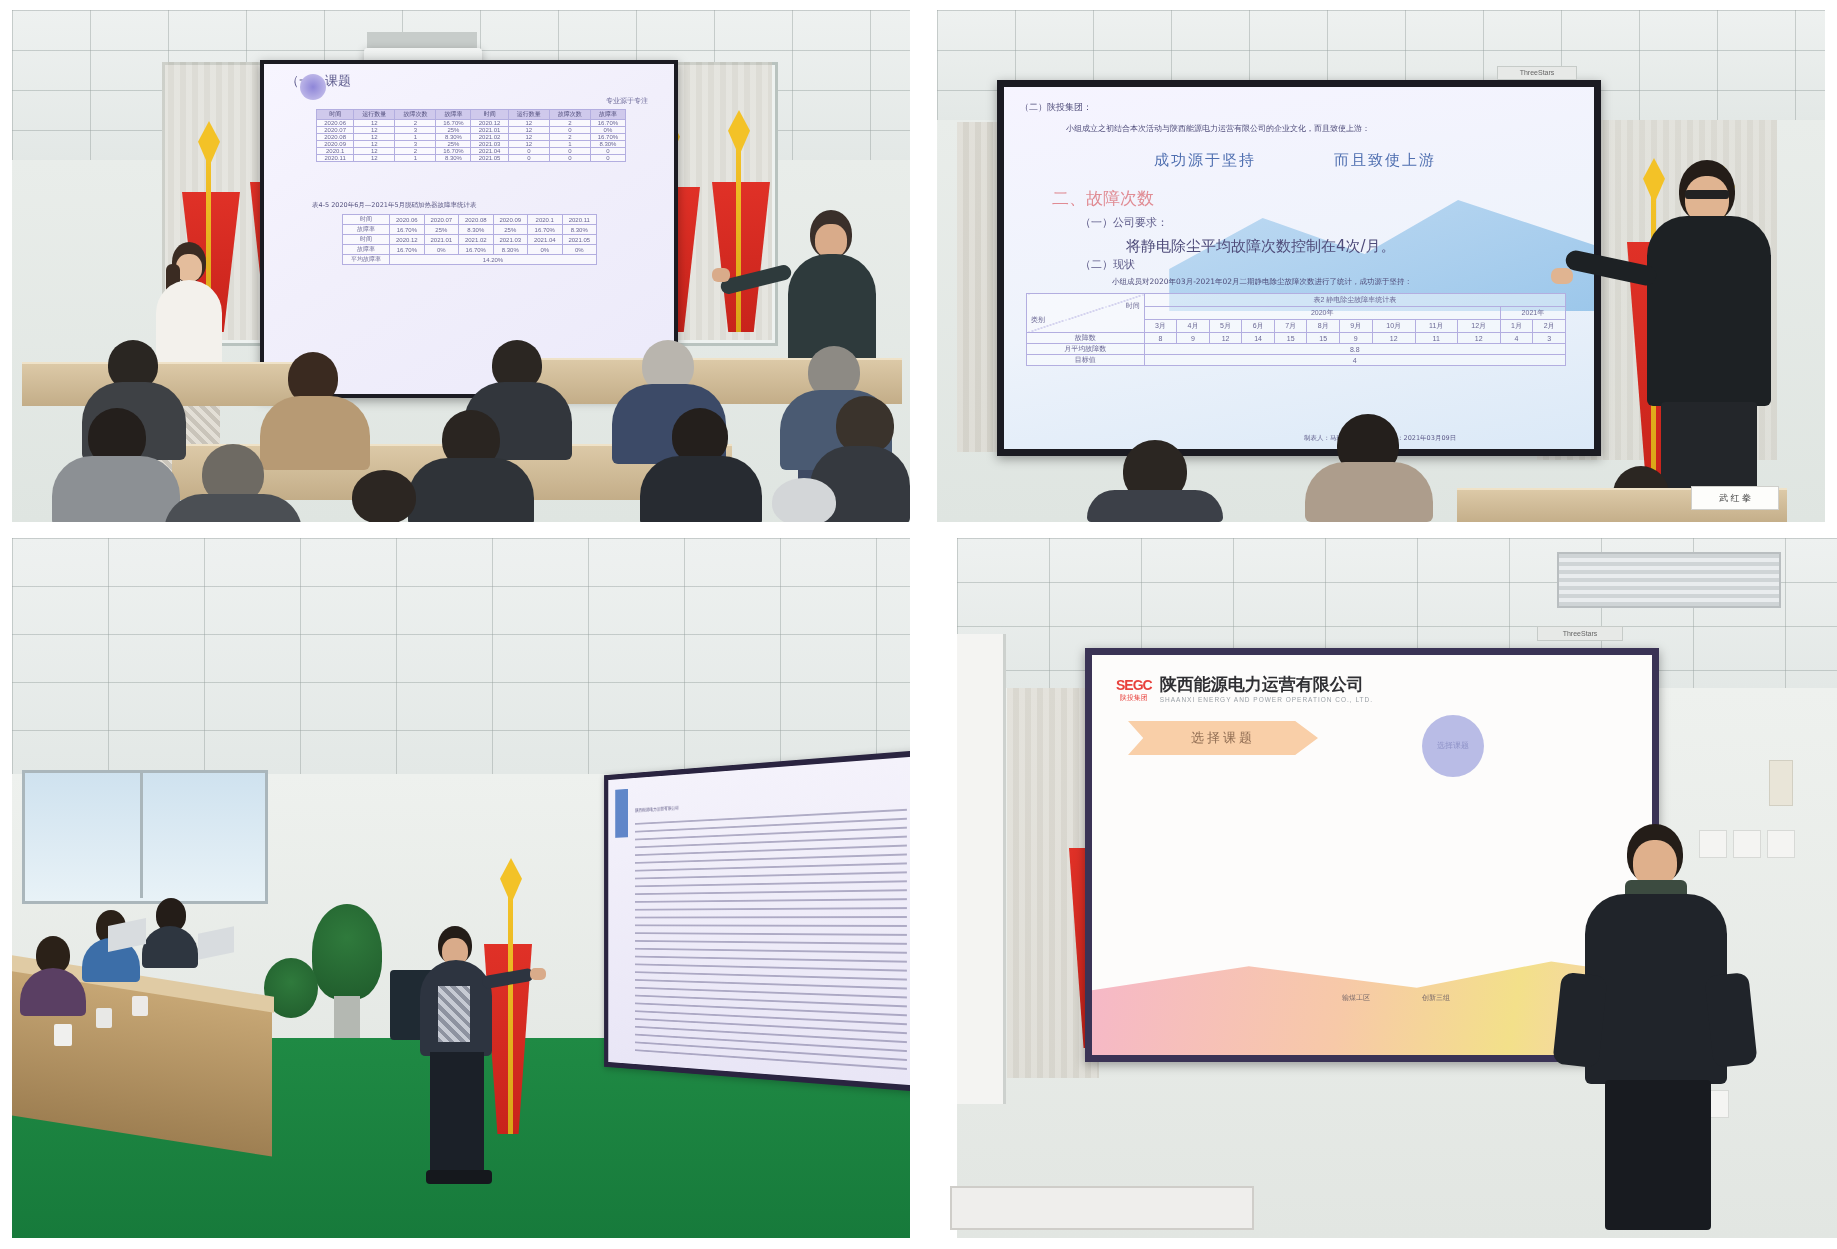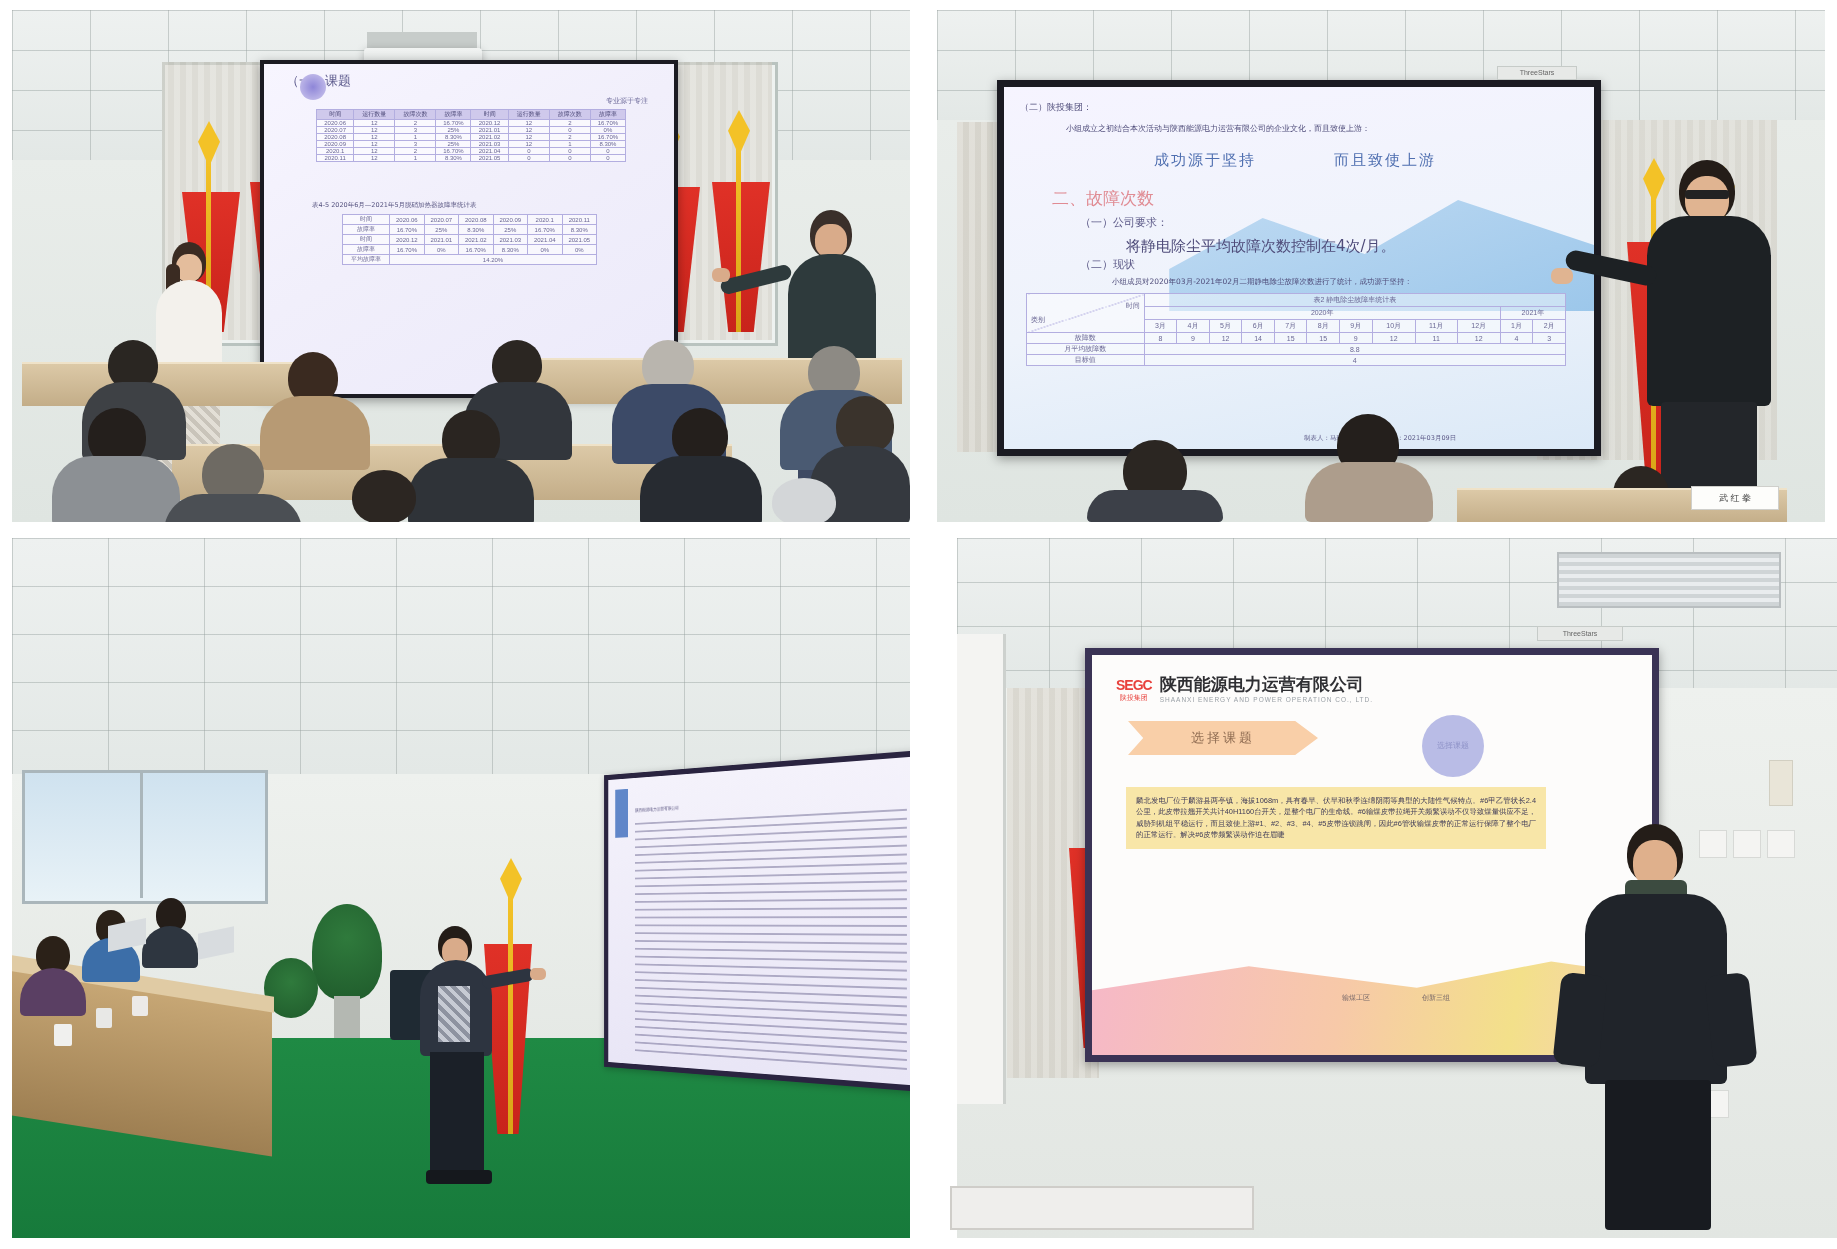--- a/index.html
+++ b/index.html
@@ -483,23 +483,20 @@
 
         <div style="position:absolute;left:36px;top:66px;width:190px;height:34px;background:#f9cfa8;
              clip-path:polygon(0 0,88% 0,100% 50%,88% 100%,0 100%,8% 50%);display:flex;align-items:center;justify-content:center">
           <span style="font-size:13px;color:#8f6c52;letter-spacing:3px">选择课题</span>
         </div>
 
         <div style="position:absolute;left:330px;top:60px;width:62px;height:62px;border-radius:50%;background:#b9bce6;display:flex;align-items:center;justify-content:center">
           <span style="font-size:8px;color:#8f93c8;text-align:center;line-height:1.1">选择课题</span>
         </div>
 
-        <div style="position:absolute;left:34px;top:132px;width:420px;background:#f8e6a8;padding:8px 10px;box-sizing:border-box">
-          <div style="font-size:7.4px;line-height:1.55;color:#3f3b58;text-align:justify">麟北发电厂位于麟游县两亭镇，海拔1068m，具有春旱、伏旱和秋季连绵阴雨等典型的大陆性气候特点。#6甲乙管状长2.4公里，此皮带拉翘开关共计40H1160台开关，是整个电厂的生命线。#6输煤皮带拉绳开关频繁误动不仅导致煤量供应不足，威胁到机组平稳运行，而且致使上游#1、#2、#3、#4、#5皮带连锁跳闸，因此#6管状输煤皮带的正常运行保障了整个电厂的正常运行。解决#6皮带频繁误动作迫在眉睫</div>
-        </div>
 
         <div style="position:absolute;left:0;right:0;bottom:0;height:120px;
             background:linear-gradient(100deg,#f6b8c8 0%,#f7c9a8 45%,#f3e08a 75%,#f6cfb6 100%);
             clip-path:polygon(0 46%,28% 26%,58% 44%,82% 22%,100% 34%,100% 100%,0 100%)"></div>
         <div style="position:absolute;left:250px;bottom:52px;font-size:7px;color:#7a6a6a">输煤工区</div>
         <div style="position:absolute;left:330px;bottom:52px;font-size:7px;color:#7a6a6a">创新三组</div>
       </div>
     </div>
     <div style="position:absolute;left:580px;top:88px;width:84px;height:13px;background:#e7e9e7;border:1px solid #c6cbc8;font-size:7px;color:#666;text-align:center;line-height:13px">ThreeStars</div>
 

